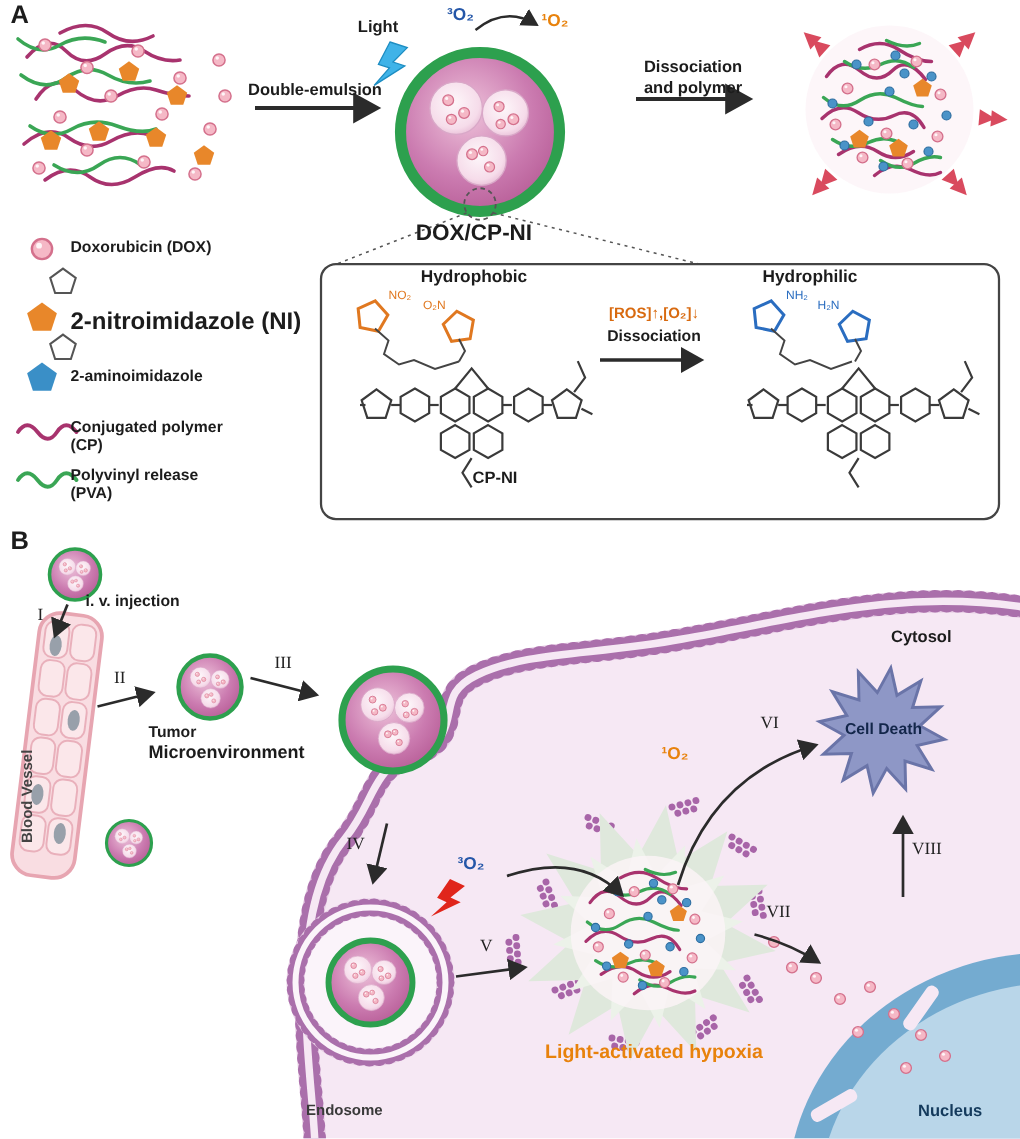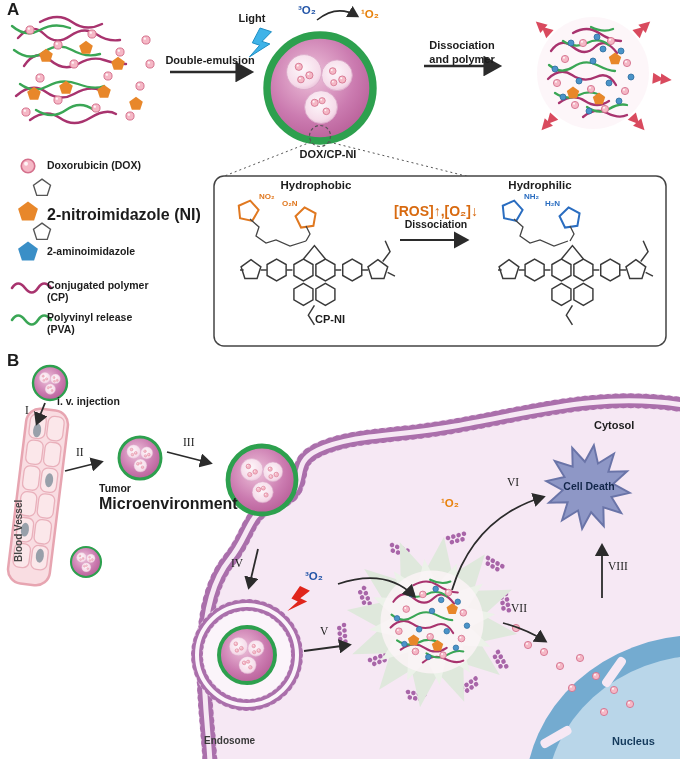--- a/index.html
+++ b/index.html
@@ -6,21 +6,21 @@
   html,body{width:680px;height:759px;background:#fff;font-family:"Liberation Sans",sans-serif}
   .fig{position:relative;width:680px;height:759px;overflow:hidden;background:#fff}
   .fig > svg{position:absolute;left:0;top:0}
   .t{position:absolute;white-space:nowrap;color:#1c1c1c;font-size:11px;line-height:1.1}
   .b{font-weight:bold}
   .c{transform:translateX(-50%)}
   .serif{font-family:"Liberation Serif",serif;font-size:11.5px;color:#222}
   .vert{transform:rotate(-90deg);transform-origin:0 0}
   .panel-label{font-size:17px;font-weight:bold}
   .blue{color:#2456a8}.orange{color:#e8820c}.chem-o{color:#e07820}.chem-b{color:#2a6dc0}
-  .tiny{font-size:8px;font-weight:bold}
+  .tiny{font-size:8px;font-weight:normal}
 </style>
 </head>
 <body>
 
 <div class="fig">
 
 <svg width="680" height="759" viewBox="0 0 680 759">
   <defs>
     <radialGradient id="gNP" cx="42%" cy="38%" r="75%">
       <stop offset="0%" stop-color="#eec2da"></stop>
@@ -329,53 +329,54 @@
   </g>
 </svg>
 
 <span class="t panel-label" style="left:7px;top:1px">A</span>
 <span class="t b c" style="left:210px;top:54px">Double-emulsion</span>
 <span class="t b c" style="left:252px;top:12px">Light</span>
 <span class="t b blue" style="left:298px;top:4px;font-size:11.5px">³O₂</span>
 <span class="t b orange" style="left:361px;top:8px;font-size:11.5px">¹O₂</span>
 <span class="t b c" style="left:462px;top:39px">Dissociation</span>
 <span class="t b c" style="left:462px;top:53px">and polymer</span>
-<span class="t b c" style="left:328px;top:148px;font-size:11px">DOX/CP-NI</span>
+<span class="t b c" style="left:316px;top:148px;font-size:15px">DOX/CP-NI</span>
 
 <span class="t b" style="left:47px;top:160px;font-size:10.5px">Doxorubicin (DOX)</span>
 <span class="t b" style="left:47px;top:206px;font-size:16px">2-nitroimidazole (NI)</span>
 <span class="t b" style="left:47px;top:246px;font-size:10.5px">2-aminoimidazole</span>
 <span class="t b" style="left:47px;top:280px;font-size:10.5px">Conjugated  polymer</span>
 <span class="t b" style="left:47px;top:292px;font-size:10.5px">(CP)</span>
 <span class="t b" style="left:47px;top:312px;font-size:10.5px">Polyvinyl  release</span>
 <span class="t b" style="left:47px;top:324px;font-size:10.5px">(PVA)</span>
 
 <span class="t b c" style="left:316px;top:179px;font-size:11.5px">Hydrophobic</span>
 <span class="t b c" style="left:540px;top:179px;font-size:11.5px">Hydrophilic</span>
-<span class="t b c" style="left:436px;top:204px;font-size:14px;color:#d86a10">[ROS]↑,[O₂]↓</span>
+<span class="t b c" style="left:436px;top:204px;font-size:10px;color:#d86a10">[ROS]↑,[O₂]↓</span>
 <span class="t b c" style="left:436px;top:219px;font-size:10.5px">Dissociation</span>
 <span class="t b c" style="left:330px;top:313px;font-size:11px">CP-NI</span>
 <span class="t tiny chem-o" style="left:259px;top:193px">NO₂</span>
 <span class="t tiny chem-o" style="left:282px;top:200px">O₂N</span>
 <span class="t tiny chem-b" style="left:524px;top:193px">NH₂</span>
 <span class="t tiny chem-b" style="left:545px;top:200px">H₂N</span>
 
 <span class="t panel-label" style="left:7px;top:352px">B</span>
 <span class="t serif" style="left:25px;top:404px">I</span>
 <span class="t b" style="left:57px;top:396px;font-size:10.5px">i. v. injection</span>
 <span class="t b vert" style="left:13px;top:562px;font-size:10px;color:#444">Blood Vessel</span>
 <span class="t serif" style="left:76px;top:446px">II</span>
 <span class="t b" style="left:99px;top:483px;font-size:10.5px">Tumor</span>
-<span class="t b" style="left:99px;top:495px;font-size:16px">Microenvironment</span>
+<span class="t b" style="left:99px;top:495px;font-size:12px">Microenvironment</span>
 <span class="t serif" style="left:183px;top:436px">III</span>
 <span class="t b" style="left:594px;top:419px;font-size:11px">Cytosol</span>
 <span class="t serif" style="left:231px;top:557px">IV</span>
 <span class="t b blue" style="left:305px;top:570px;font-size:11.5px">³O₂</span>
 <span class="t serif" style="left:320px;top:625px">V</span>
 <span class="t b orange" style="left:441px;top:497px;font-size:11.5px">¹O₂</span>
 <span class="t serif" style="left:507px;top:476px">VI</span>
 <span class="t b c" style="left:589px;top:481px;font-size:10.5px;color:#13264a">Cell Death</span>
 <span class="t serif" style="left:511px;top:602px">VII</span>
 <span class="t serif" style="left:608px;top:560px">VIII</span>
+<span class="t b c orange" style="left:436px;top:694px;font-size:13px">Light-activated hypoxia</span>
 <span class="t b" style="left:204px;top:735px;font-size:10px;color:#3a3a3a">Endosome</span>
 <span class="t b" style="left:612px;top:735px;font-size:11px;color:#143a5c">Nucleus</span>
 
 </div>
 
 </body></html>

